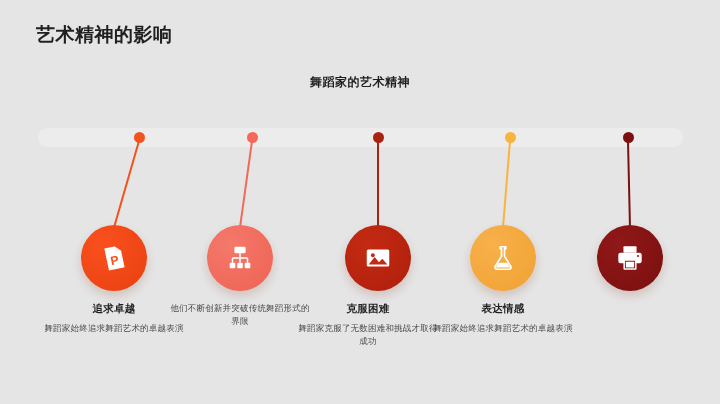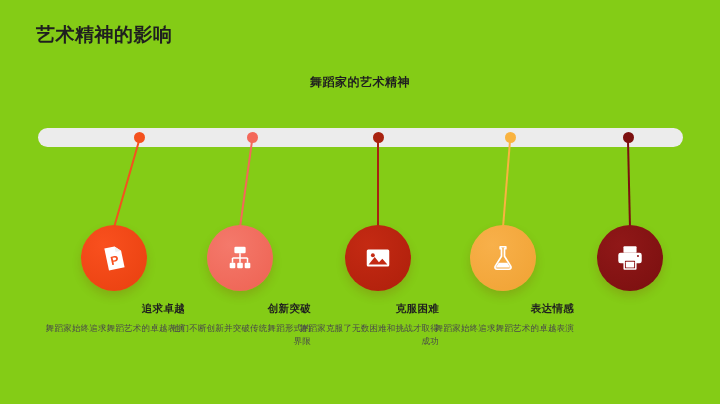--- a/index.html
+++ b/index.html
@@ -85,41 +85,41 @@
     align-items: center;
     justify-content: center;
     box-shadow: 0 5px 10px rgba(120, 40, 10, 0.18);
   }
   .icon-bubble svg { display: block; }
 
   
   .item-text {
     position: absolute;
     width: 142px;
-    text-align: right;
+    text-align: center;
     font-family: Liberation Serif, serif;
   }
   .item-title {
     font-size: 10.5px;
     font-weight: bold;
     color: #1f1f1f;
     letter-spacing: 0.3px;
     margin-bottom: 6px;
   }
   .item-desc {
     font-size: 8.5px;
     line-height: 1.55;
     color: #4a4a4a;
     letter-spacing: 0.2px;
   }
 </style>
 </head>
 <body>
 
-<div id="slide" style="background: #84cc16;">
+<div id="slide" style="background: #e5e5e5;">
 
   <div id="page-title">艺术精神的影响</div>
 
   <div id="slide-subtitle">舞蹈家的艺术精神</div>
 
   <div id="timeline-bar" style="background: rgb(236, 236, 236);"></div>
 
   <div id="graphics-layer">
       <div class="connector" style="left:138.2px; top:140.5px; height:90.04026876903467px;
                background:#F4511E;
@@ -151,21 +151,20 @@
           <svg width="30" height="30" viewBox="0 0 32 32" aria-hidden="true">
         <rect x="10" y="4" width="12" height="7" rx="1.4" fill="#ffffff"></rect>
         <rect x="5" y="21" width="6" height="6" rx="1.2" fill="#ffffff"></rect>
         <rect x="13" y="21" width="6" height="6" rx="1.2" fill="#ffffff"></rect>
         <rect x="21" y="21" width="6" height="6" rx="1.2" fill="#ffffff"></rect>
         <path d="M16 11v5M8 16h16M8 16v5M16 16v5M24 16v5" stroke="#ffffff" stroke-width="1.6" fill="none"></path>
       </svg>
         </span>
       </div>
       <div class="item-text" style="left:169px; top:302px;">
-        <div class="item-title">创新突破</div>
         <div class="item-desc">他们不断创新并突破传统舞蹈形式的界限</div>
       </div>
       <div class="connector" style="left:377.2px; top:140.5px; height:86.5px;
                background:#A82310;
                transform: rotate(0deg);"></div>
       <div class="timeline-dot" style="left:372.5px; background:#A82310;"></div>
       <div class="icon-bubble" style="left:345px; top:225px;
                background: radial-gradient(circle at 34% 30%, #C42A13, #AE1F0B);">
         <span>
           <svg width="30" height="30" viewBox="0 0 32 32" aria-hidden="true">

